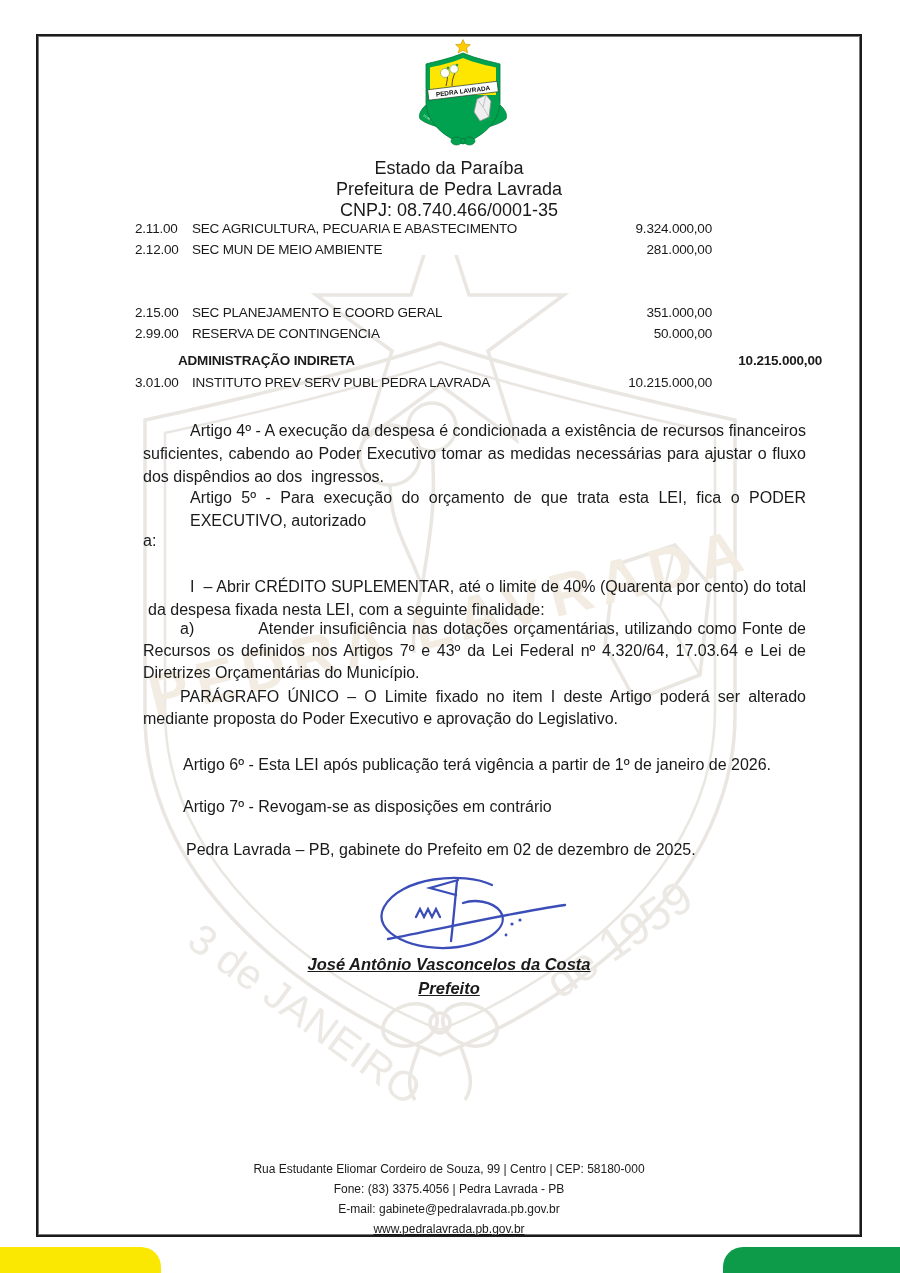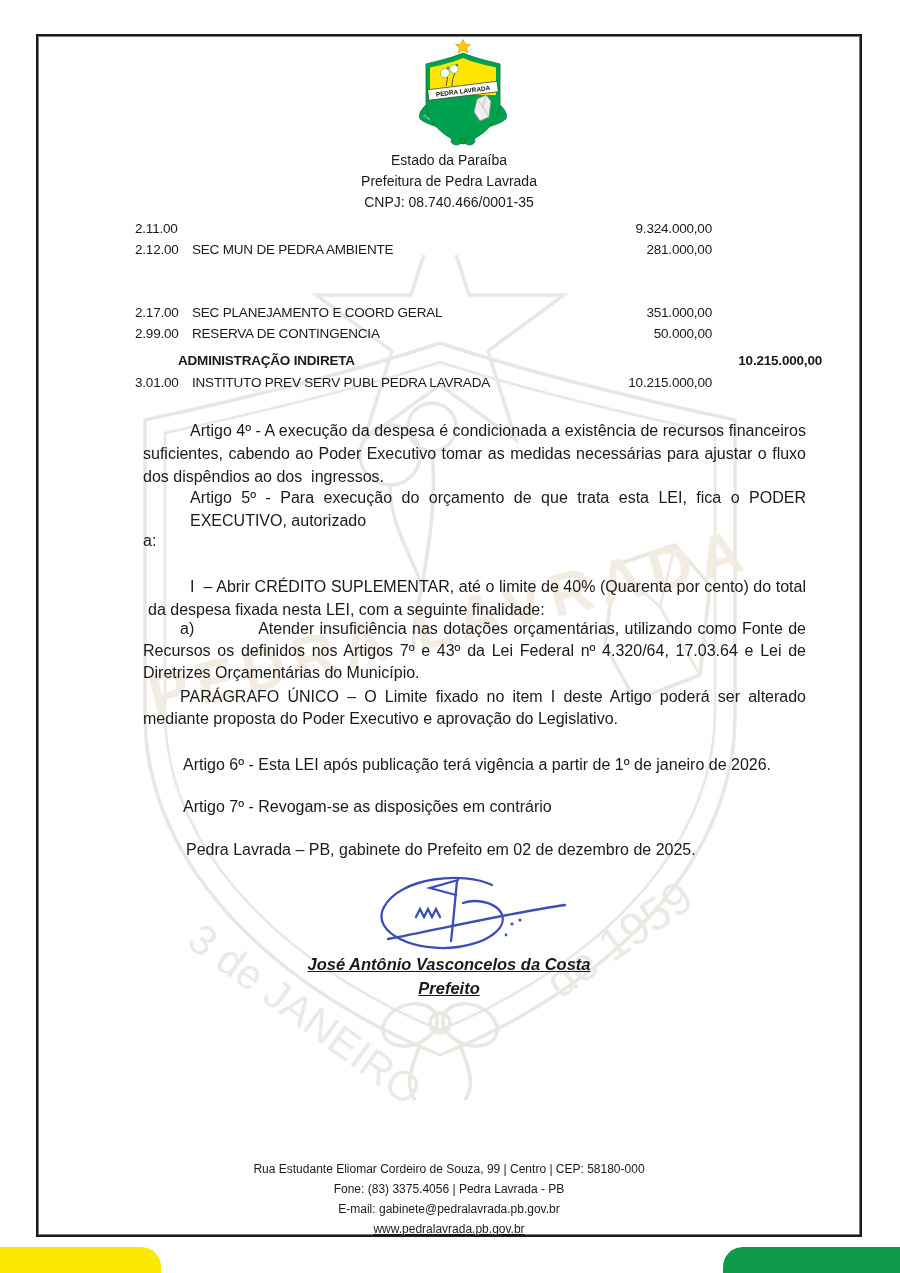--- a/index.html
+++ b/index.html
@@ -3,21 +3,21 @@
 <meta charset="utf-8">
 <style>
   html,body{margin:0;padding:0;background:#fff;}
   .page{position:relative;width:900px;height:1273px;background:#fff;overflow:hidden;
         font-family:"Liberation Sans",sans-serif;color:#1a1a1a;}
   .frame{position:absolute;left:36px;top:34px;width:826px;height:1203px;
          border:2.5px solid #1b1b1b;box-sizing:border-box;pointer-events:none;}
   .frame::after{content:"";position:absolute;inset:0;border:1px solid #7a7a7a;}
   .watermark{position:absolute;left:60px;top:255px;opacity:.55;pointer-events:none;}
   .crest{position:absolute;left:417px;top:39px;}
-  .hline{position:absolute;left:36px;width:826px;text-align:center;font-size:14px;line-height:20px;}
+  .hline{position:absolute;left:36px;width:826px;text-align:center;font-size:18px;line-height:20px;margin-top:8px;}
   .trow{position:absolute;left:135px;width:687px;height:20px;font-size:13.5px;letter-spacing:-0.2px;}
   .tcode{position:absolute;left:0;}
   .tname{position:absolute;left:57px;white-space:nowrap;}
   .tval{position:absolute;right:110px;margin-left:20px;}
   .tvalbold{position:absolute;right:0;font-weight:700;}
   .bold{font-weight:700;}
   .para{position:absolute;font-size:16px;line-height:23px;text-align:justify;}
   .single{position:absolute;font-size:16px;white-space:nowrap;}
   .signame{position:absolute;left:36px;width:826px;text-align:center;
            font-size:16.5px;font-weight:700;font-style:italic;text-decoration:underline;}
@@ -90,29 +90,30 @@
       <circle cx="46" cy="102" r="2.6" fill="#00A14F" stroke="#006f33" stroke-width="0.6"></circle>
     </g>
   </svg>
 
   <div class="hline" style="top:150px">Estado da Paraíba</div>
   <div class="hline" style="top:171px">Prefeitura de Pedra Lavrada</div>
   <div class="hline" style="top:192px">CNPJ: 08.740.466/0001-35</div>
 
   <div class="trow" style="top:221px">
     <span class="tcode">2.11.00</span>
+    <span class="tname">SEC AGRICULTURA, PECUARIA E ABASTECIMENTO</span>
     <span class="tval">9.324.000,00</span>
   </div>
   <div class="trow" style="top:242px">
     <span class="tcode">2.12.00</span>
-    <span class="tname">SEC MUN DE PEDRA AMBIENTE</span>
+    <span class="tname">SEC MUN DE MEIO AMBIENTE</span>
     <span class="tval">281.000,00</span>
   </div>
   <div class="trow" style="top:305px">
-    <span class="tcode">2.17.00</span>
+    <span class="tcode">2.15.00</span>
     <span class="tname">SEC PLANEJAMENTO E COORD GERAL</span>
     <span class="tval">351.000,00</span>
   </div>
   <div class="trow" style="top:326px">
     <span class="tcode">2.99.00</span>
     <span class="tname">RESERVA DE CONTINGENCIA</span>
     <span class="tval">50.000,00</span>
   </div>
   <div class="trow" style="top:353px">
     <span class="tname bold" style="left:43px">ADMINISTRAÇÃO INDIRETA</span>

